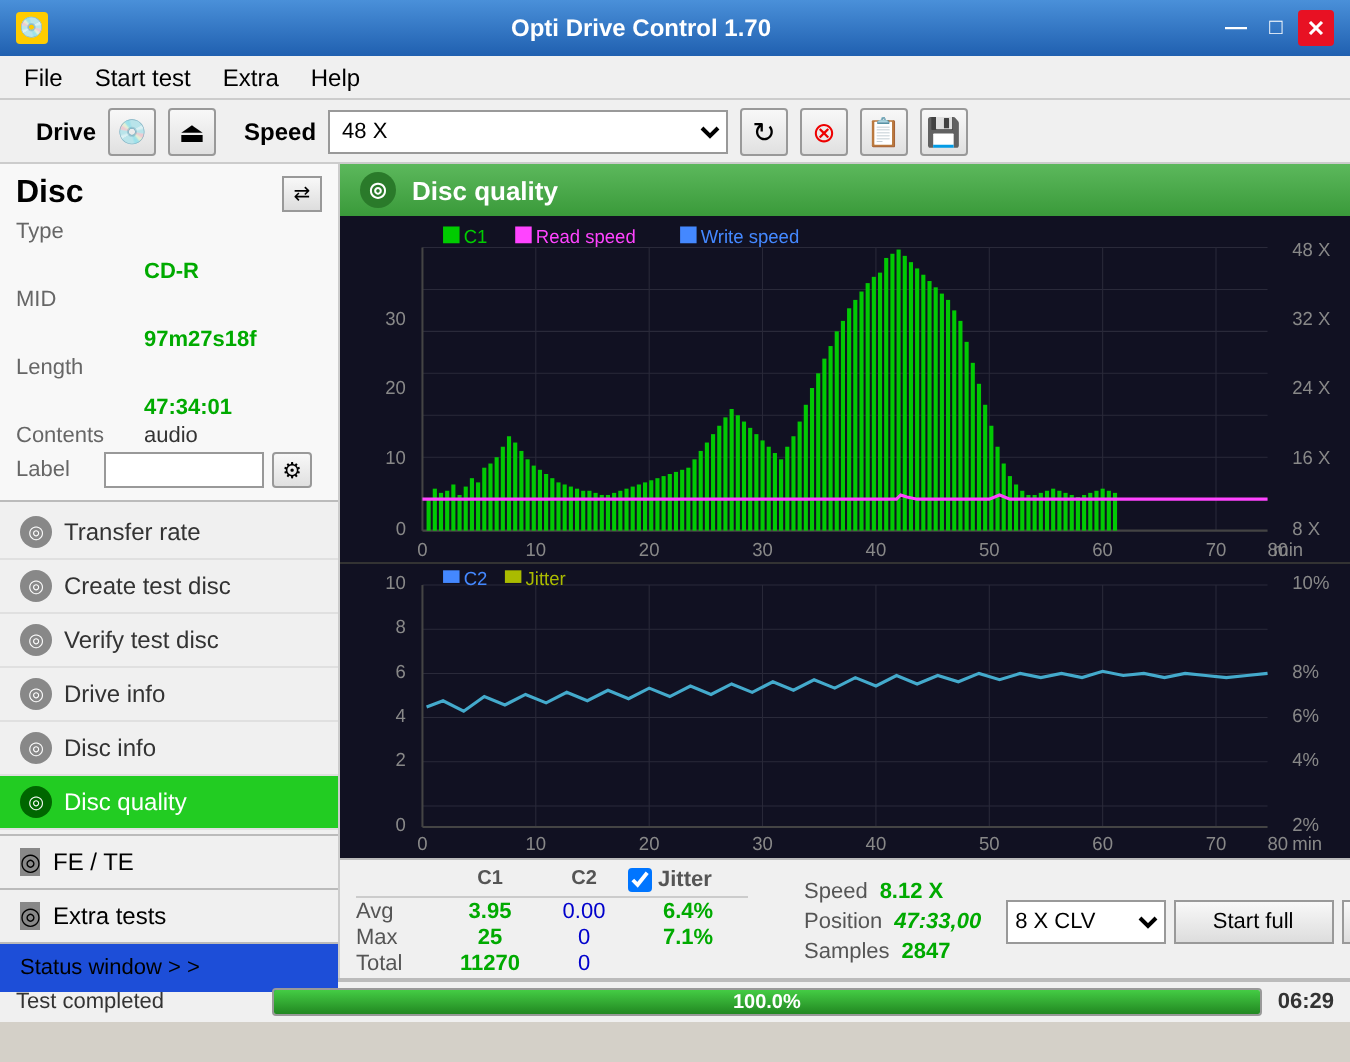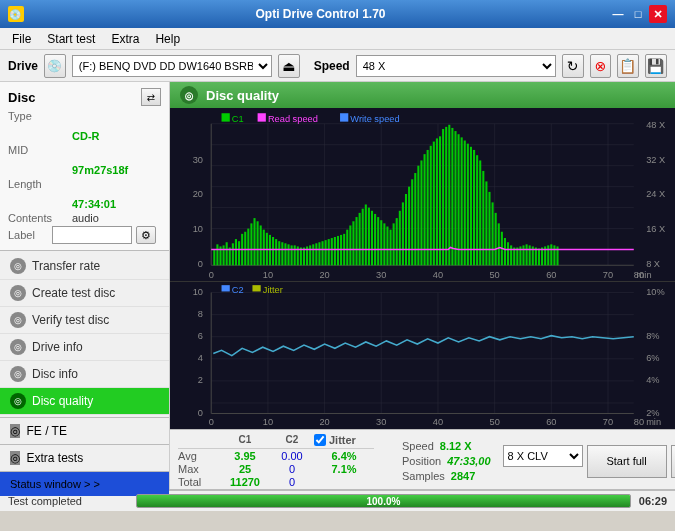--- a/index.html
+++ b/index.html
@@ -41,21 +41,21 @@
       cursor: pointer;
       border-radius: 2px;
     }
 
     
     #drivebar {
       background: #f0f0f0;
       height: 32px;
       display: flex;
       align-items: center;
-      padding: 0 8px;
+      padding: 0 18px;
       border-bottom: 1px solid #ccc;
       gap: 6px;
       font-size: 12px;
     }
     #drivebar .drive-label { font-weight: bold; }
     #drivebar select {
       height: 22px;
       font-size: 11px;
       border: 1px solid #999;
       background: white;
@@ -101,21 +101,21 @@
       padding: 6px 8px;
       border-bottom: 1px solid #bbb;
       background: #f8f8f8;
     }
     .disc-info-header {
       display: flex;
       align-items: center;
       justify-content: space-between;
       margin-bottom: 4px;
     }
-    .disc-info-header .disc-title { font-weight: bold; font-size: 13px; }
+    .disc-info-header .disc-title { font-weight: bold; font-size: 16px; }
     .disc-info-header .disc-eject {
       width: 20px; height: 18px;
       border: 1px solid #999;
       background: linear-gradient(to bottom, #f8f8f8, #ddd);
       cursor: pointer;
       display: flex; align-items: center; justify-content: center;
       font-size: 10px;
     }
     .info-row { display: flex; gap: 4px; margin-bottom: 2px; font-size: 11px; }
     .info-row .label { color: #666; min-width: 60px; }
@@ -241,21 +241,21 @@
     }
 
     .right-controls {
       display: flex; gap: 4px; margin-left: auto;
     }
     .clv-select {
       height: 22px; font-size: 11px; border: 1px solid #999;
       background: white; width: 80px;
     }
     .action-btn {
-      height: 33px;
+      height: 22px;
       background: linear-gradient(to bottom, #f8f8f8, #ddd);
       border: 1px solid #999;
       cursor: pointer;
       font-size: 11px;
       padding: 0 8px;
       width: 80px;
     }
 
     
     #statusbar {
@@ -301,23 +301,20 @@
 <div id="menubar">
   <div class="menu-item">File</div>
   <div class="menu-item">Start test</div>
   <div class="menu-item">Extra</div>
   <div class="menu-item">Help</div>
 </div>
 
 <div id="drivebar">
   <span class="drive-label">Drive</span>
   <div class="icon-btn" style="font-size:12px;">💿</div>
-  <select>
-    <option>(F:)  BENQ DVD DD DW1640 BSRB</option>
-  </select>
   <div class="icon-btn">⏏</div>
   <span class="speed-label">Speed</span>
   <select class="speed-sel">
     <option>48 X</option>
   </select>
   <div class="icon-btn">↻</div>
   <div class="icon-btn" style="color:#e00;">⊗</div>
   <div class="icon-btn">📋</div>
   <div class="icon-btn">💾</div>
 </div>

